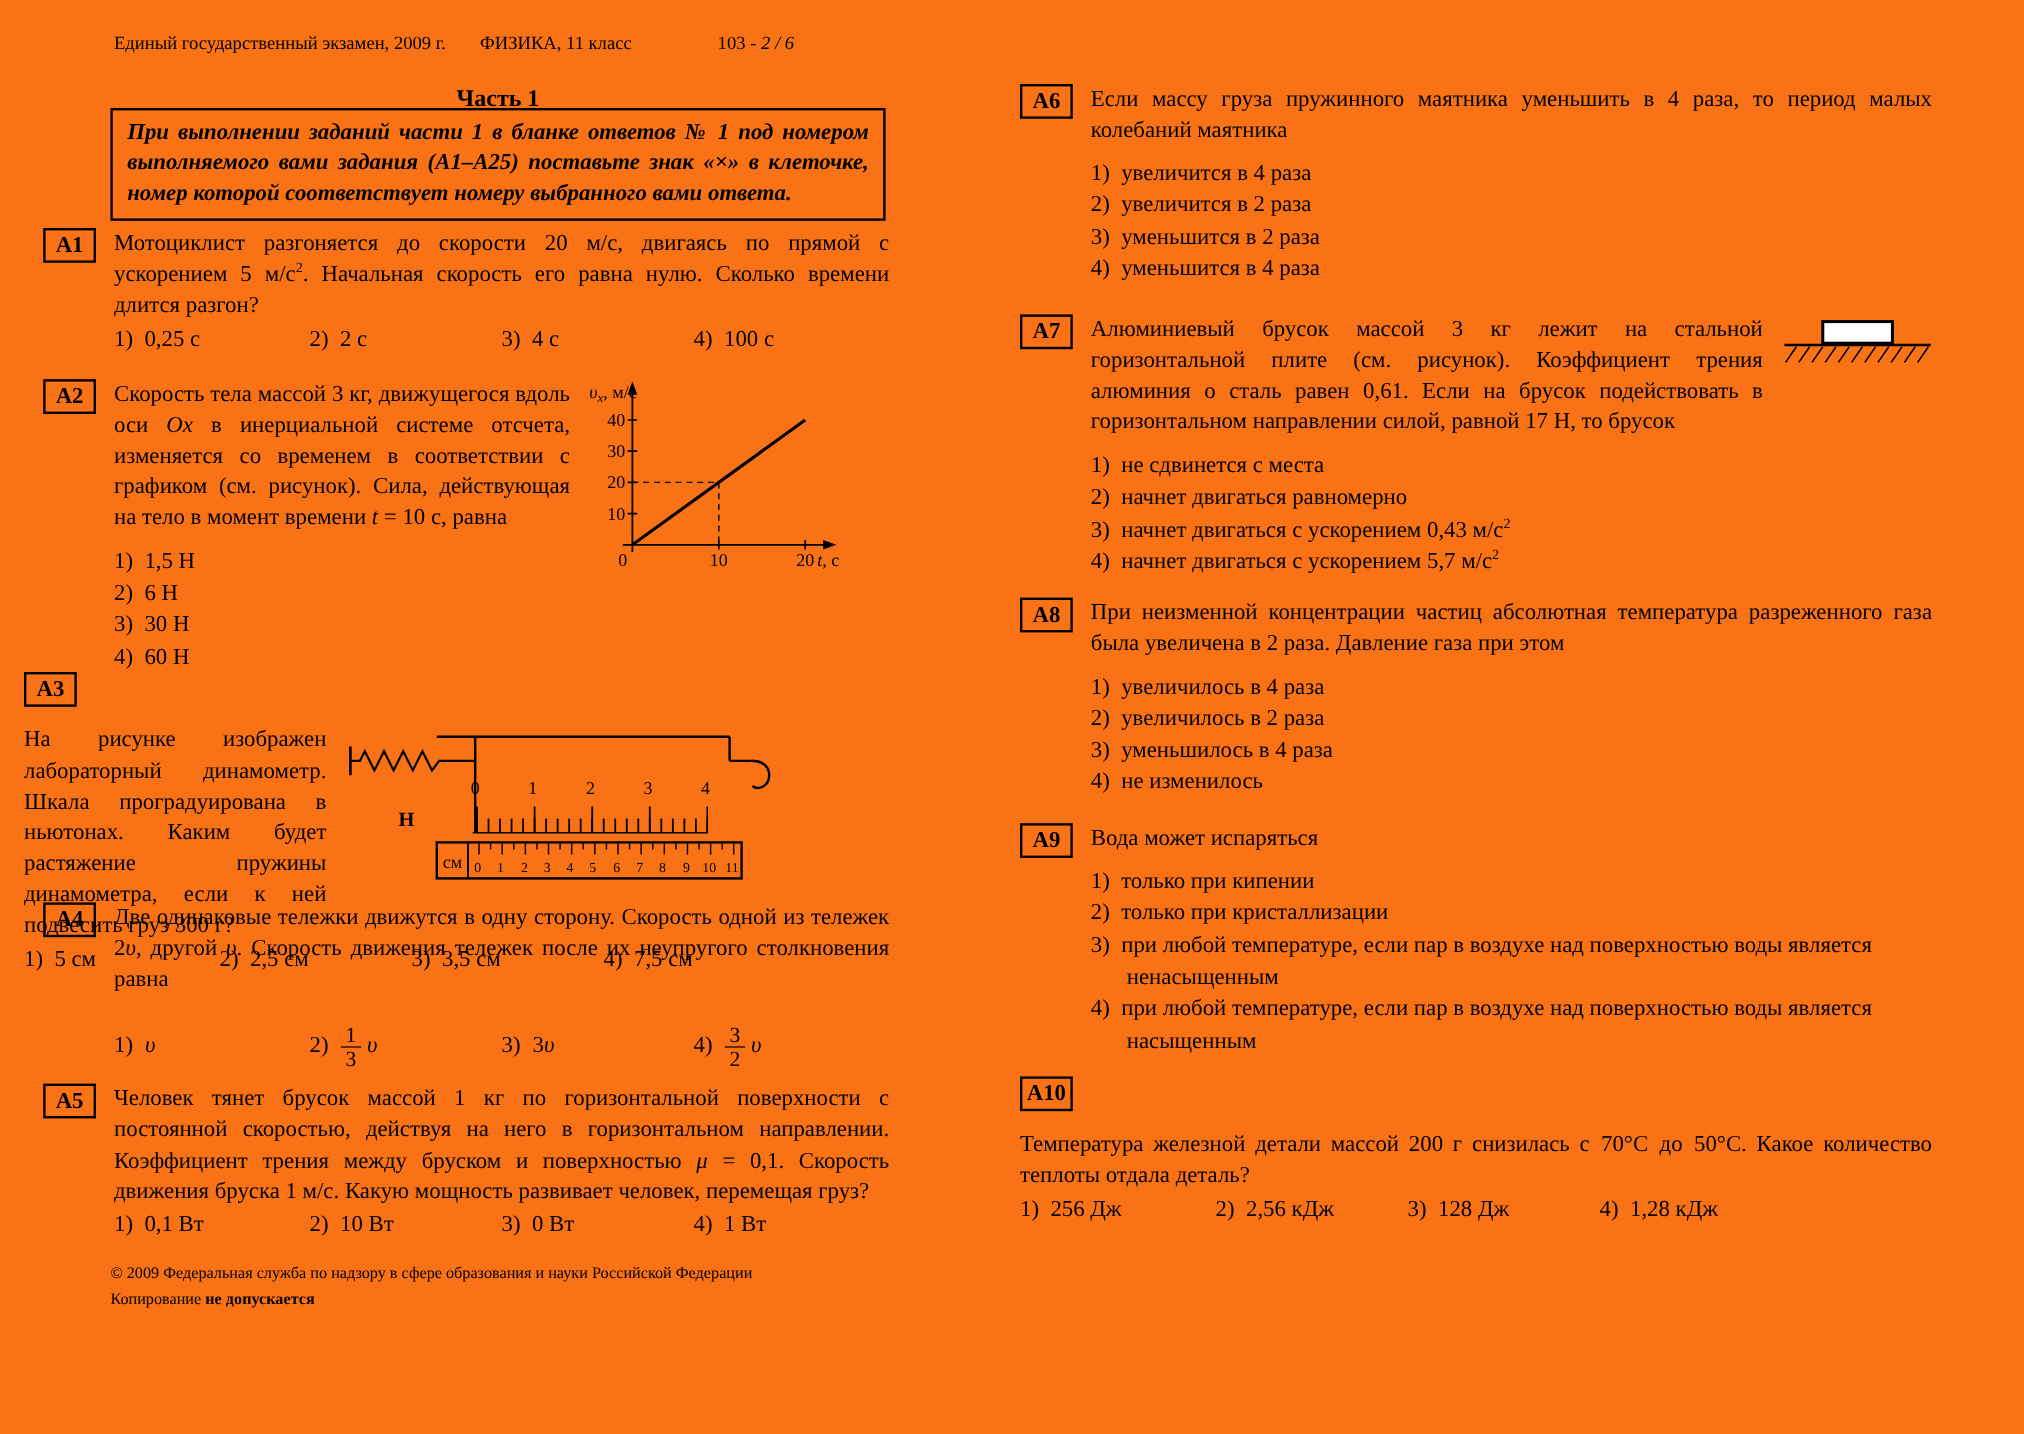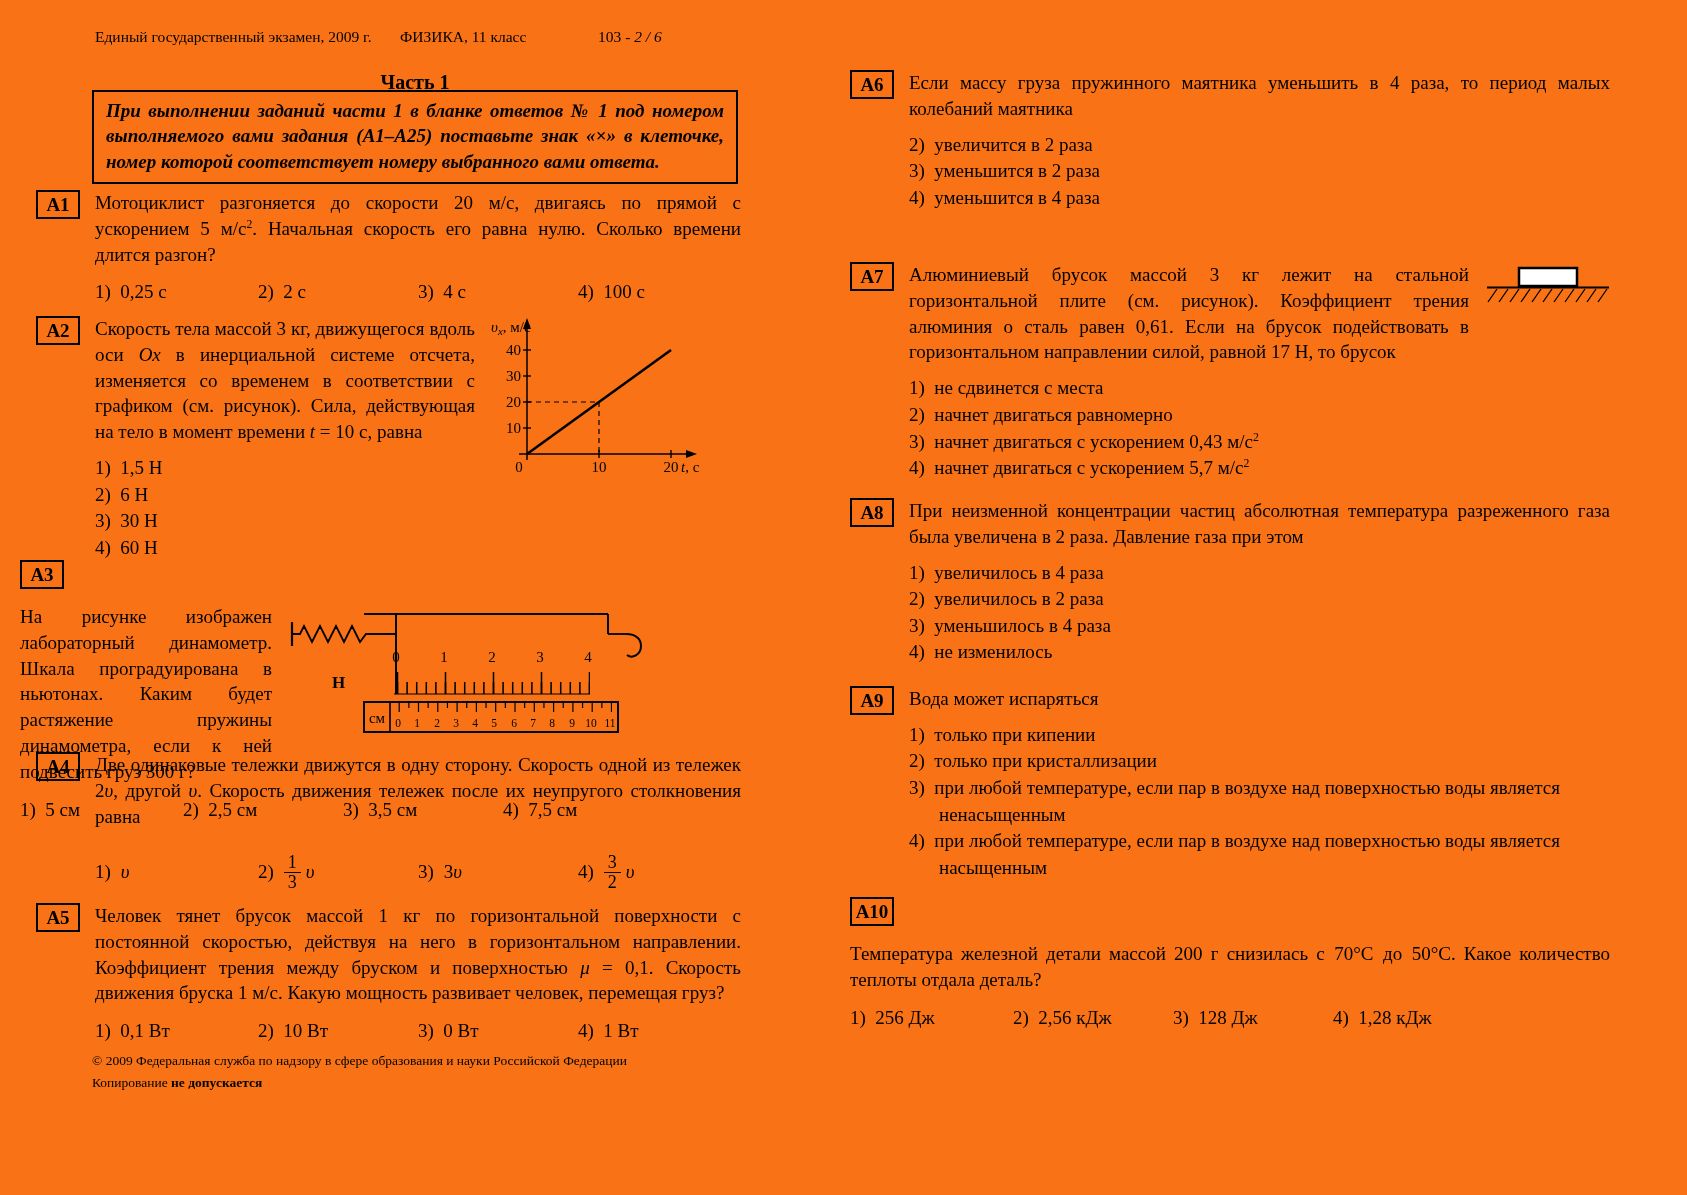--- a/index.html
+++ b/index.html
@@ -19,21 +19,21 @@
   .instr-box{position:absolute;left:92px;top:90px;width:646px;border:2px solid #000;
              padding:6px 12px 8px 12px;font-weight:bold;font-style:italic;
              font-size:19px;line-height:1.34;text-align:justify;}
   
   .q{position:absolute;display:flex;align-items:flex-start;gap:15px;}
   .qlabel{width:44px;min-width:44px;height:29px;border:2px solid #000;display:flex;
           align-items:center;justify-content:center;font-weight:bold;font-size:19px;}
   .qbody{flex:1;min-width:0;}
   .qtext{text-align:justify;line-height:1.36;}
   .row{display:flex;align-items:flex-start;}
-  .opts-row{display:grid;grid-template-columns:163px 160px 160px auto;margin-top:14px;}
+  .opts-row{display:grid;grid-template-columns:163px 160px 160px auto;margin-top:4px;}
   .opts-col{margin-top:10px;}
   .opts-col .opt{padding-left:30px;text-indent:-30px;line-height:1.40;}
   .opt{white-space:normal;}
   .q-a1{left:36px;top:190px;width:705px;}
   .q-a2{left:36px;top:316px;width:705px;}
   .q-a3{left:20px;top:560px;width:705px;flex-direction:column;}
   .q-a4{left:36px;top:752px;width:705px;}
   .q-a5{left:36px;top:903px;width:705px;}
   .q-a6{left:850px;top:70px;width:760px;}
   .q-a7{left:850px;top:262px;width:760px;}
@@ -235,20 +235,21 @@
         <span class="opt">4) 1 Вт</span>
       </div>
     </div>
   </div>
 
   <div class="q q-a6">
     <div class="qlabel">А6</div>
     <div class="qbody">
       <p class="qtext">Если массу груза пружинного маятника уменьшить в 4 раза, то период малых колебаний маятника</p>
       <div class="opts-col">
+        <div class="opt">1) увеличится в 4 раза</div>
         <div class="opt">2) увеличится в 2 раза</div>
         <div class="opt">3) уменьшится в 2 раза</div>
         <div class="opt">4) уменьшится в 4 раза</div>
       </div>
     </div>
   </div>
 
   <div class="q q-a7">
     <div class="qlabel">А7</div>
     <div class="qbody">

